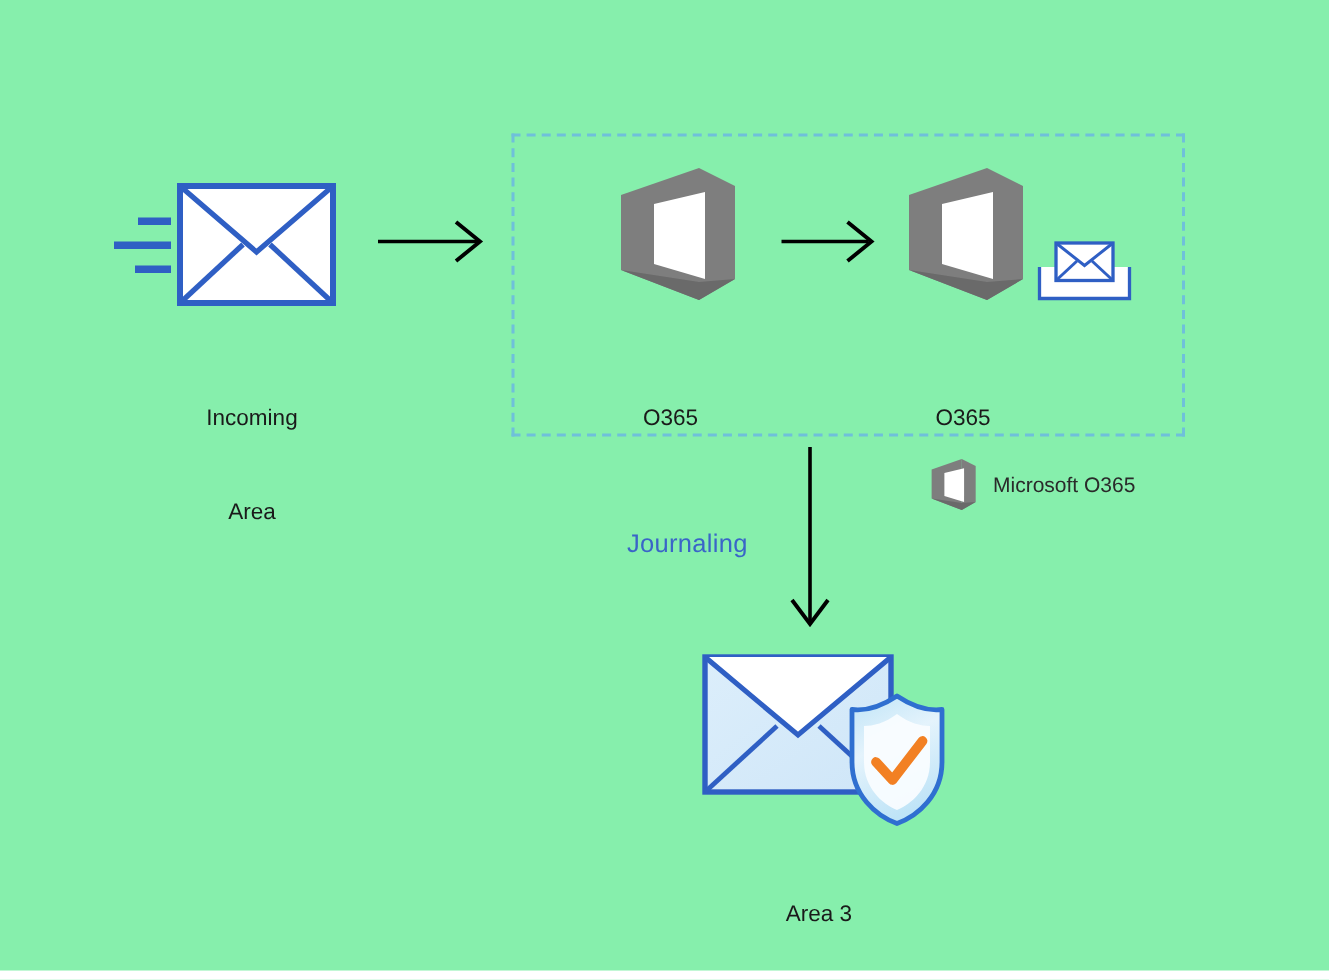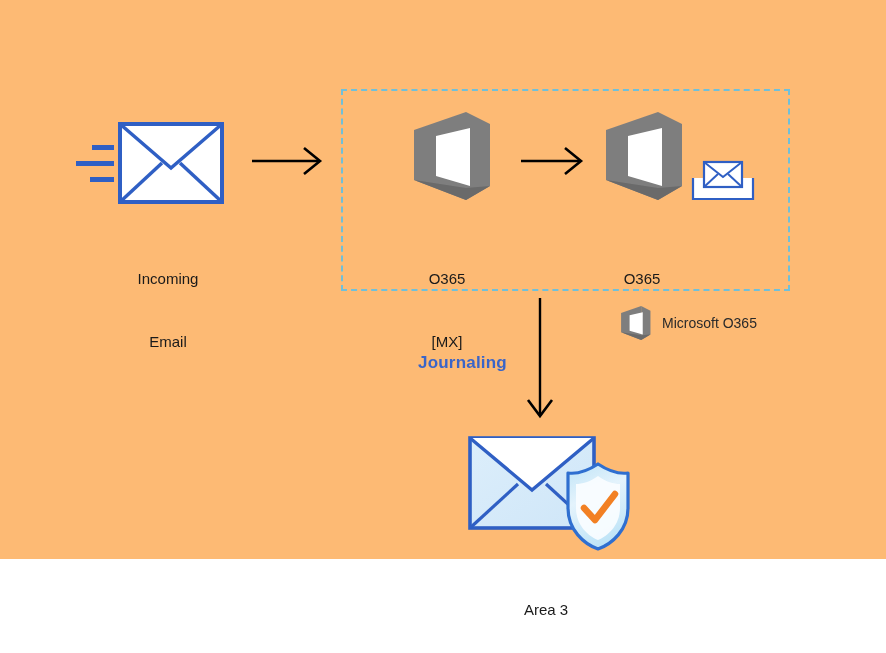--- a/index.html
+++ b/index.html
@@ -9,22 +9,22 @@
   }
   body {
     width: 886px;
     height: 653px;
     font-family: "Liberation Sans", sans-serif;
     overflow: hidden;
   }
   #diagram-canvas {
     position: relative;
     width: 886px;
-    height: 559px;
-    background: #fdba74;
+    height: 647px;
+    background: #86efac;
   }
   .node {
     position: absolute;
   }
   .caption {
     position: absolute;
     text-align: center;
     color: #1a1a1a;
     font-size: 15px;
     line-height: 21px;
@@ -46,21 +46,21 @@
     box-sizing: border-box;
     background: transparent;
   }
 
   
   #journaling-label {
     position: absolute;
     left: 418px;
     top: 353px;
     font-size: 17px;
-    font-weight: bold;
+    font-weight: normal;
     color: #3A65C8;
     letter-spacing: 0.2px;
     font-family: "Liberation Sans", sans-serif;
   }
 
   
   #legend-o365 {
     position: absolute;
     left: 618px;
     top: 303px;
@@ -96,21 +96,21 @@
     <svg width="106" height="82" viewBox="0 0 106 82">
       <rect x="2" y="2" width="102" height="78" fill="#ffffff" stroke="#2F5FC4" stroke-width="4"></rect>
       <path d="M2,2 L53,46 L104,2" fill="none" stroke="#2F5FC4" stroke-width="3.5" stroke-linejoin="miter"></path>
       <path d="M2,80 L44,41" fill="none" stroke="#2F5FC4" stroke-width="3.5"></path>
       <path d="M104,80 L62,41" fill="none" stroke="#2F5FC4" stroke-width="3.5"></path>
     </svg>
   </div>
 
   <div class="caption" style="left:88px; top:226px; width:160px;">
     <span class="caption-line">Incoming</span>
-    <span class="caption-line">Email</span>
+    <span class="caption-line">Area</span>
   </div>
 
   <div class="node" style="left:252px; top:145px;">
     <svg width="72" height="32" viewBox="0 0 72 32">
       <line x1="0" y1="16" x2="66" y2="16" stroke="#000000" stroke-width="2.4"></line>
       <polyline points="52,3 68,16 52,29" fill="none" stroke="#000000" stroke-width="2.6" stroke-linecap="butt" stroke-linejoin="miter"></polyline>
     </svg>
   </div>
 
   <div class="node" style="left:406px; top:110px;">
@@ -121,21 +121,20 @@
       <path d="M60,2 L8,20 L8,70 L60,90 Z" fill="#7E7E7E"></path>
 
       <path d="M8,70 L60,90 L84,76 L60,78 Z" fill="#6A6A6A"></path>
 
       <path d="M30,26 L64,18 L64,76 L30,66 Z" fill="#ffffff"></path>
     </svg>
   </div>
 
   <div class="caption" style="left:362px; top:226px; width:170px;">
     <span class="caption-line">O365</span>
-    <span class="caption-line">[MX]</span>
   </div>
 
   <div class="node" style="left:521px; top:145px;">
     <svg width="64" height="32" viewBox="0 0 64 32">
       <line x1="0" y1="16" x2="58" y2="16" stroke="#000000" stroke-width="2.4"></line>
       <polyline points="44,3 60,16 44,29" fill="none" stroke="#000000" stroke-width="2.6" stroke-linecap="butt" stroke-linejoin="miter"></polyline>
     </svg>
   </div>
 
   <div class="node" style="left:598px; top:110px;">

